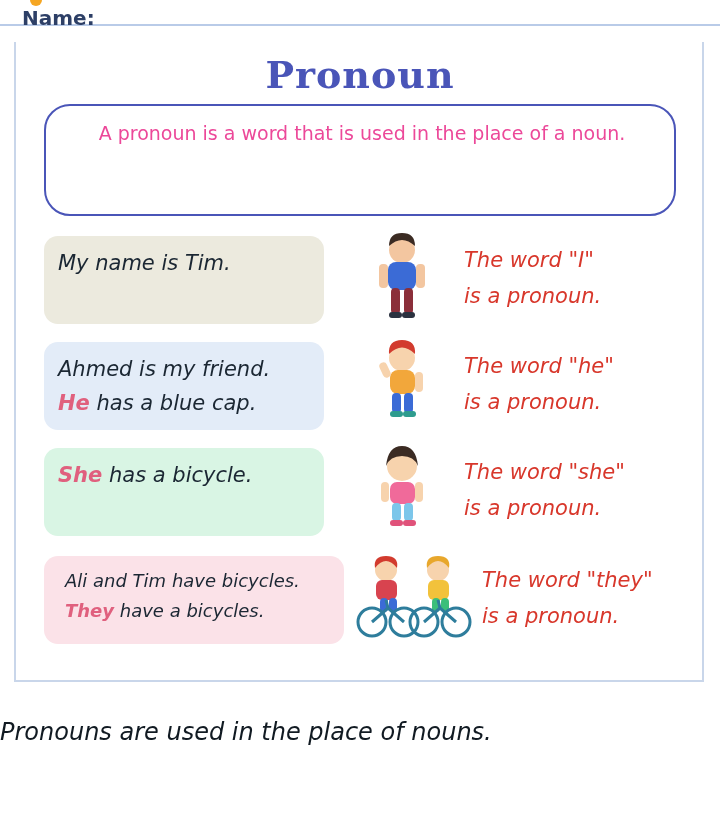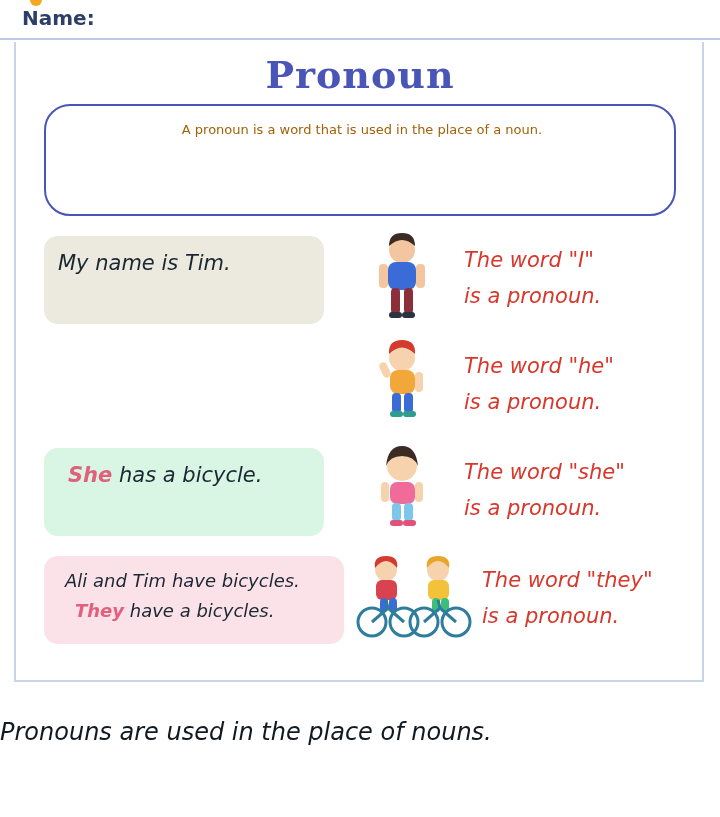--- a/index.html
+++ b/index.html
@@ -13,21 +13,21 @@
     position: relative;
     font-family: "Liberation Sans", sans-serif;
     overflow: hidden;
   }
 
   
   .name-bar {
     position: absolute;
     top: 0; left: 0;
     width: 720px;
-    height: 40px;
+    height: 26px;
     border-bottom: 2px solid #b9cbe8;
     box-sizing: border-box;
   }
   .name-label {
     position: absolute;
     left: 22px;
     top: 6px;
     font-size: 20px;
     font-weight: bold;
     color: #2d3f66;
@@ -81,22 +81,22 @@
     border-radius: 26px;
     box-sizing: border-box;
     background: #ffffff;
   }
   .def-text {
     position: absolute;
     top: 16px;
     left: 0;
     width: 632px;
     text-align: center;
-    font-size: 13px;
-    color: #a16207;
+    font-size: 19px;
+    color: #ec4899;
     font-family: "DejaVu Sans", sans-serif;
   }
   .def-pronouns {
     position: absolute;
     top: 56px;
     left: 0;
     width: 632px;
     text-align: center;
     font-size: 27px;
     font-style: italic;
@@ -133,21 +133,21 @@
     font-style: italic;
     color: #1b2733;
     line-height: 34px;
     white-space: nowrap;
     font-family: "DejaVu Sans", sans-serif;
   }
   .s-line.small { font-size: 18px; line-height: 30px; }
   .hl { font-weight: bold; }
   .hl-red { color: #c62828; }
   .hl-pink { color: #e0607e; }
-  .hl-rose { color: #e0607e; margin-left: 10px; }
+  .hl-rose { color: #e0607e; }
 
   .clipart {
     position: absolute;
     top: -4px;
     width: 96px;
     height: 92px;
   }
 
   .right-text {
     position: absolute;
@@ -206,20 +206,26 @@
       <rect x="48" y="80" width="13" height="6" rx="3" fill="#2b3240"></rect>
     </svg>
   </div>
   <div class="right-text" style="left:420px;">
     <div>The word "I"</div>
     <div>is a pronoun.</div>
   </div>
 </div>
 
 <div class="row row-2">
+  <div class="sentence-box" style="background:#e3ecf8;">
+    <div class="s-line">Ahmed is my friend.</div>
+    <div class="s-line">
+      <span class="hl hl-pink">He</span><span> has a blue cap.</span>
+    </div>
+  </div>
   <div class="clipart" style="left:310px;">
     <svg width="96" height="92" viewBox="0 0 96 92">
       <circle cx="48" cy="20" r="13" fill="#f7d3ad"></circle>
       <path d="M35 16 q13 -13 26 0 q1 -14 -13 -14 q-14 0 -13 14z" fill="#d23b2e"></path>
       <rect x="36" y="32" width="25" height="24" rx="8" fill="#f2a73b"></rect>
       <rect x="27" y="24" width="8" height="16" rx="4" fill="#f7d3ad" transform="rotate(-25 31 32)"></rect>
       <rect x="61" y="34" width="8" height="20" rx="4" fill="#f7d3ad"></rect>
       <rect x="38" y="55" width="9" height="20" rx="4" fill="#3b6bd6"></rect>
       <rect x="50" y="55" width="9" height="20" rx="4" fill="#3b6bd6"></rect>
       <rect x="36" y="73" width="13" height="6" rx="3" fill="#2e9c8e"></rect>

